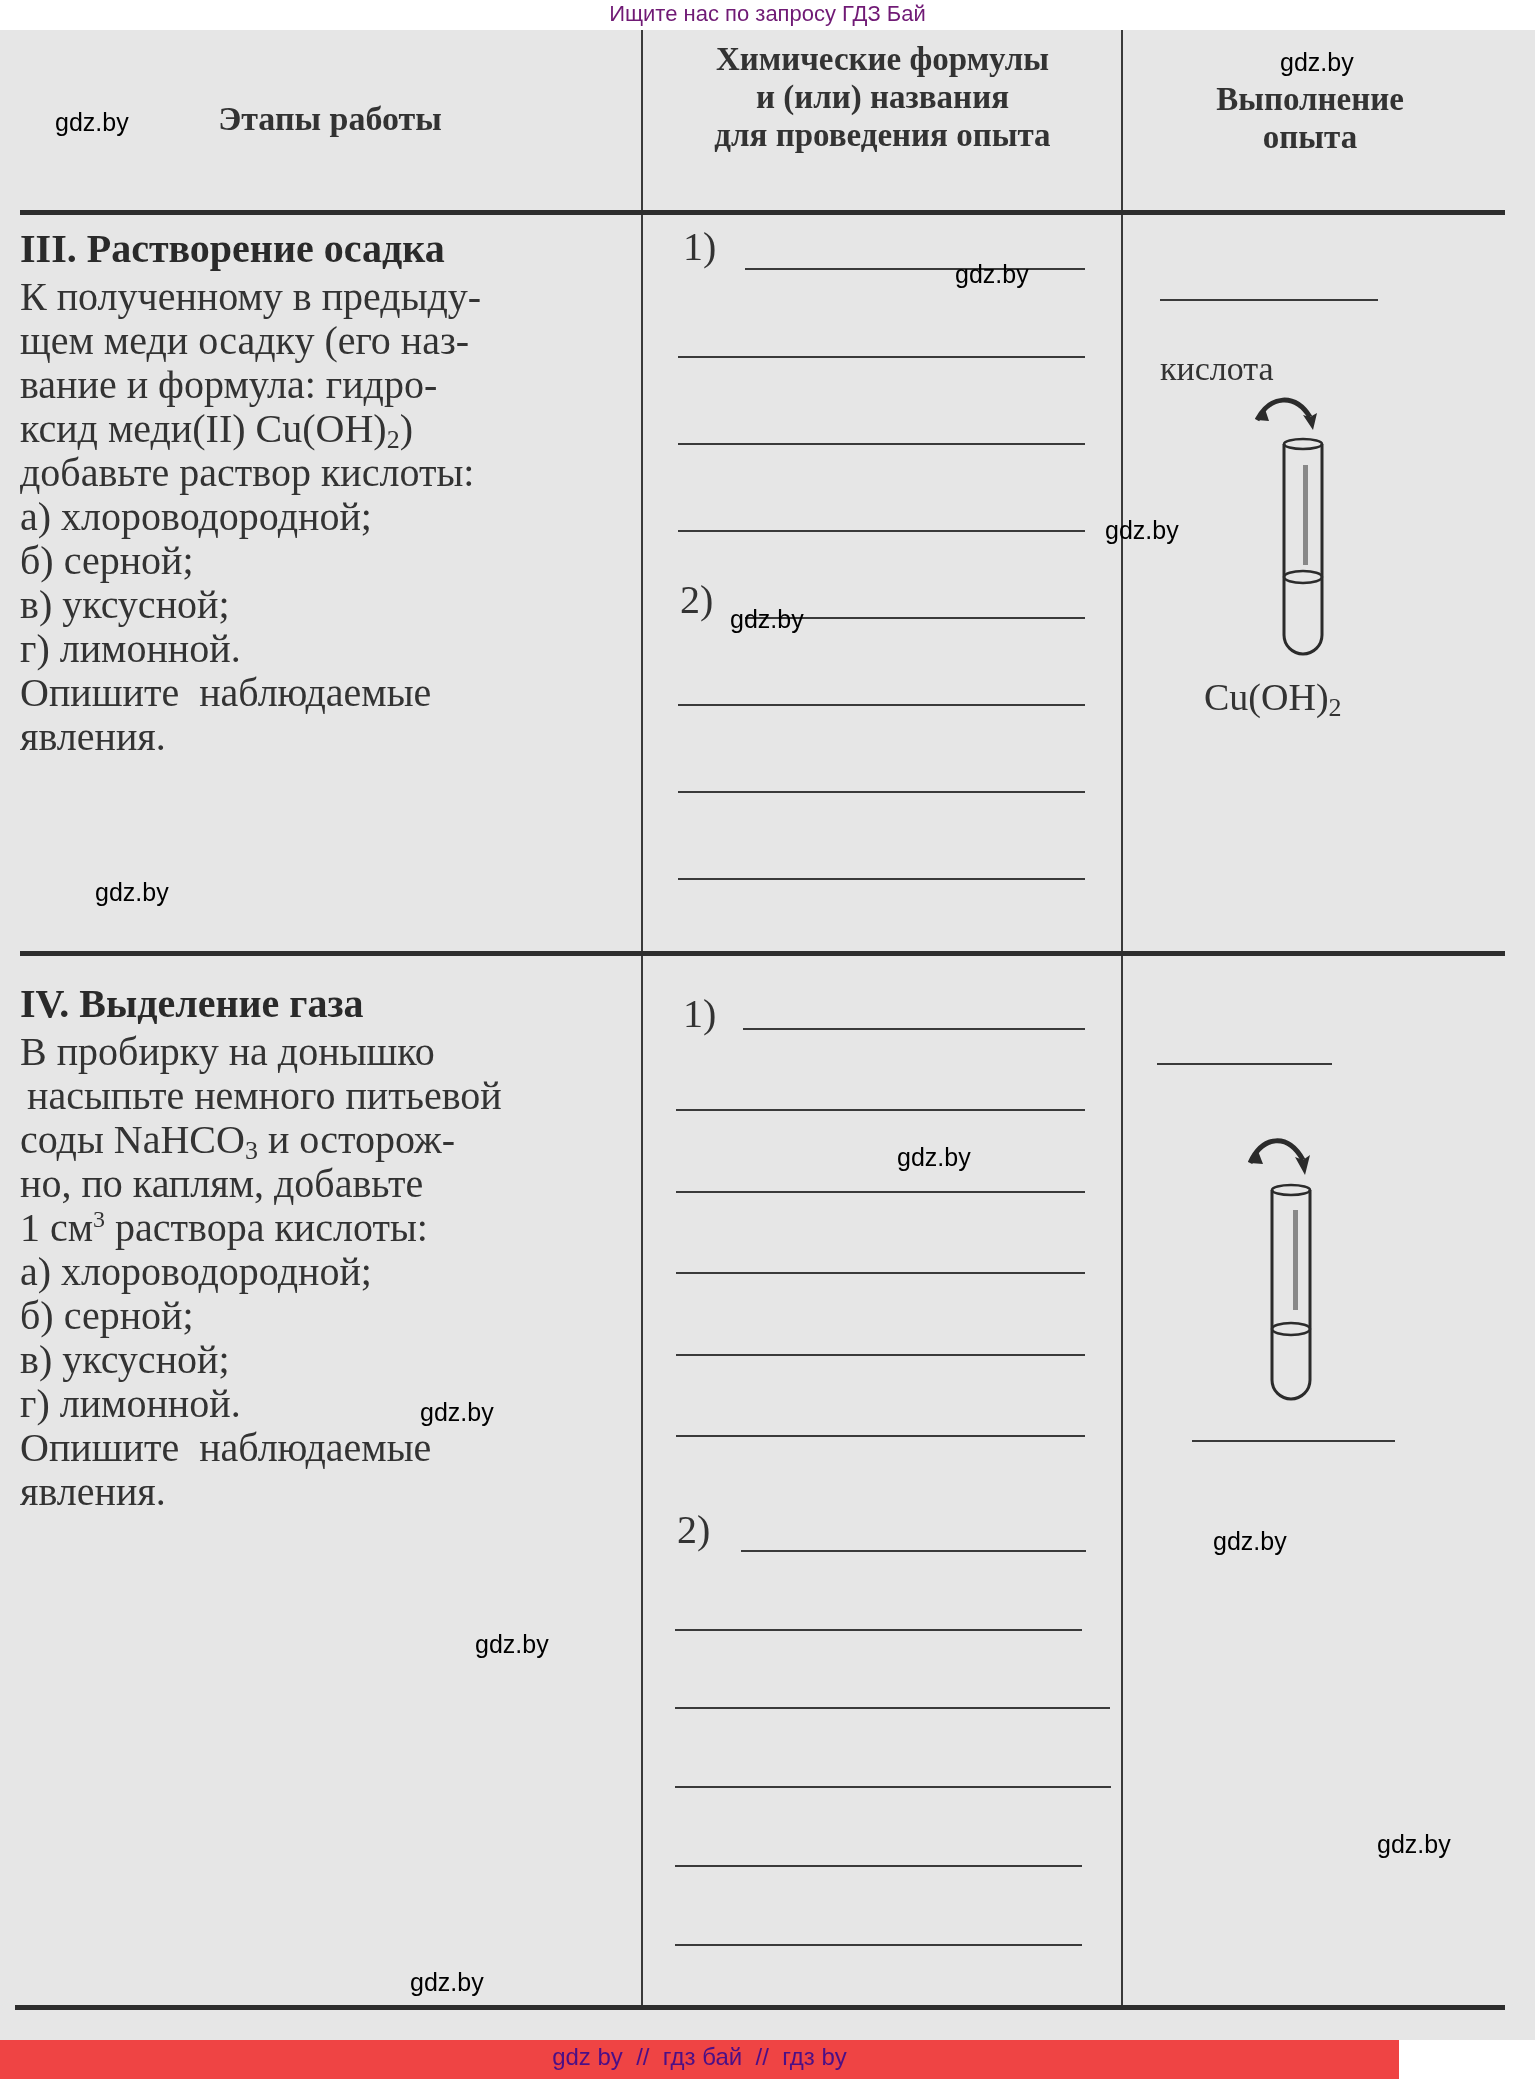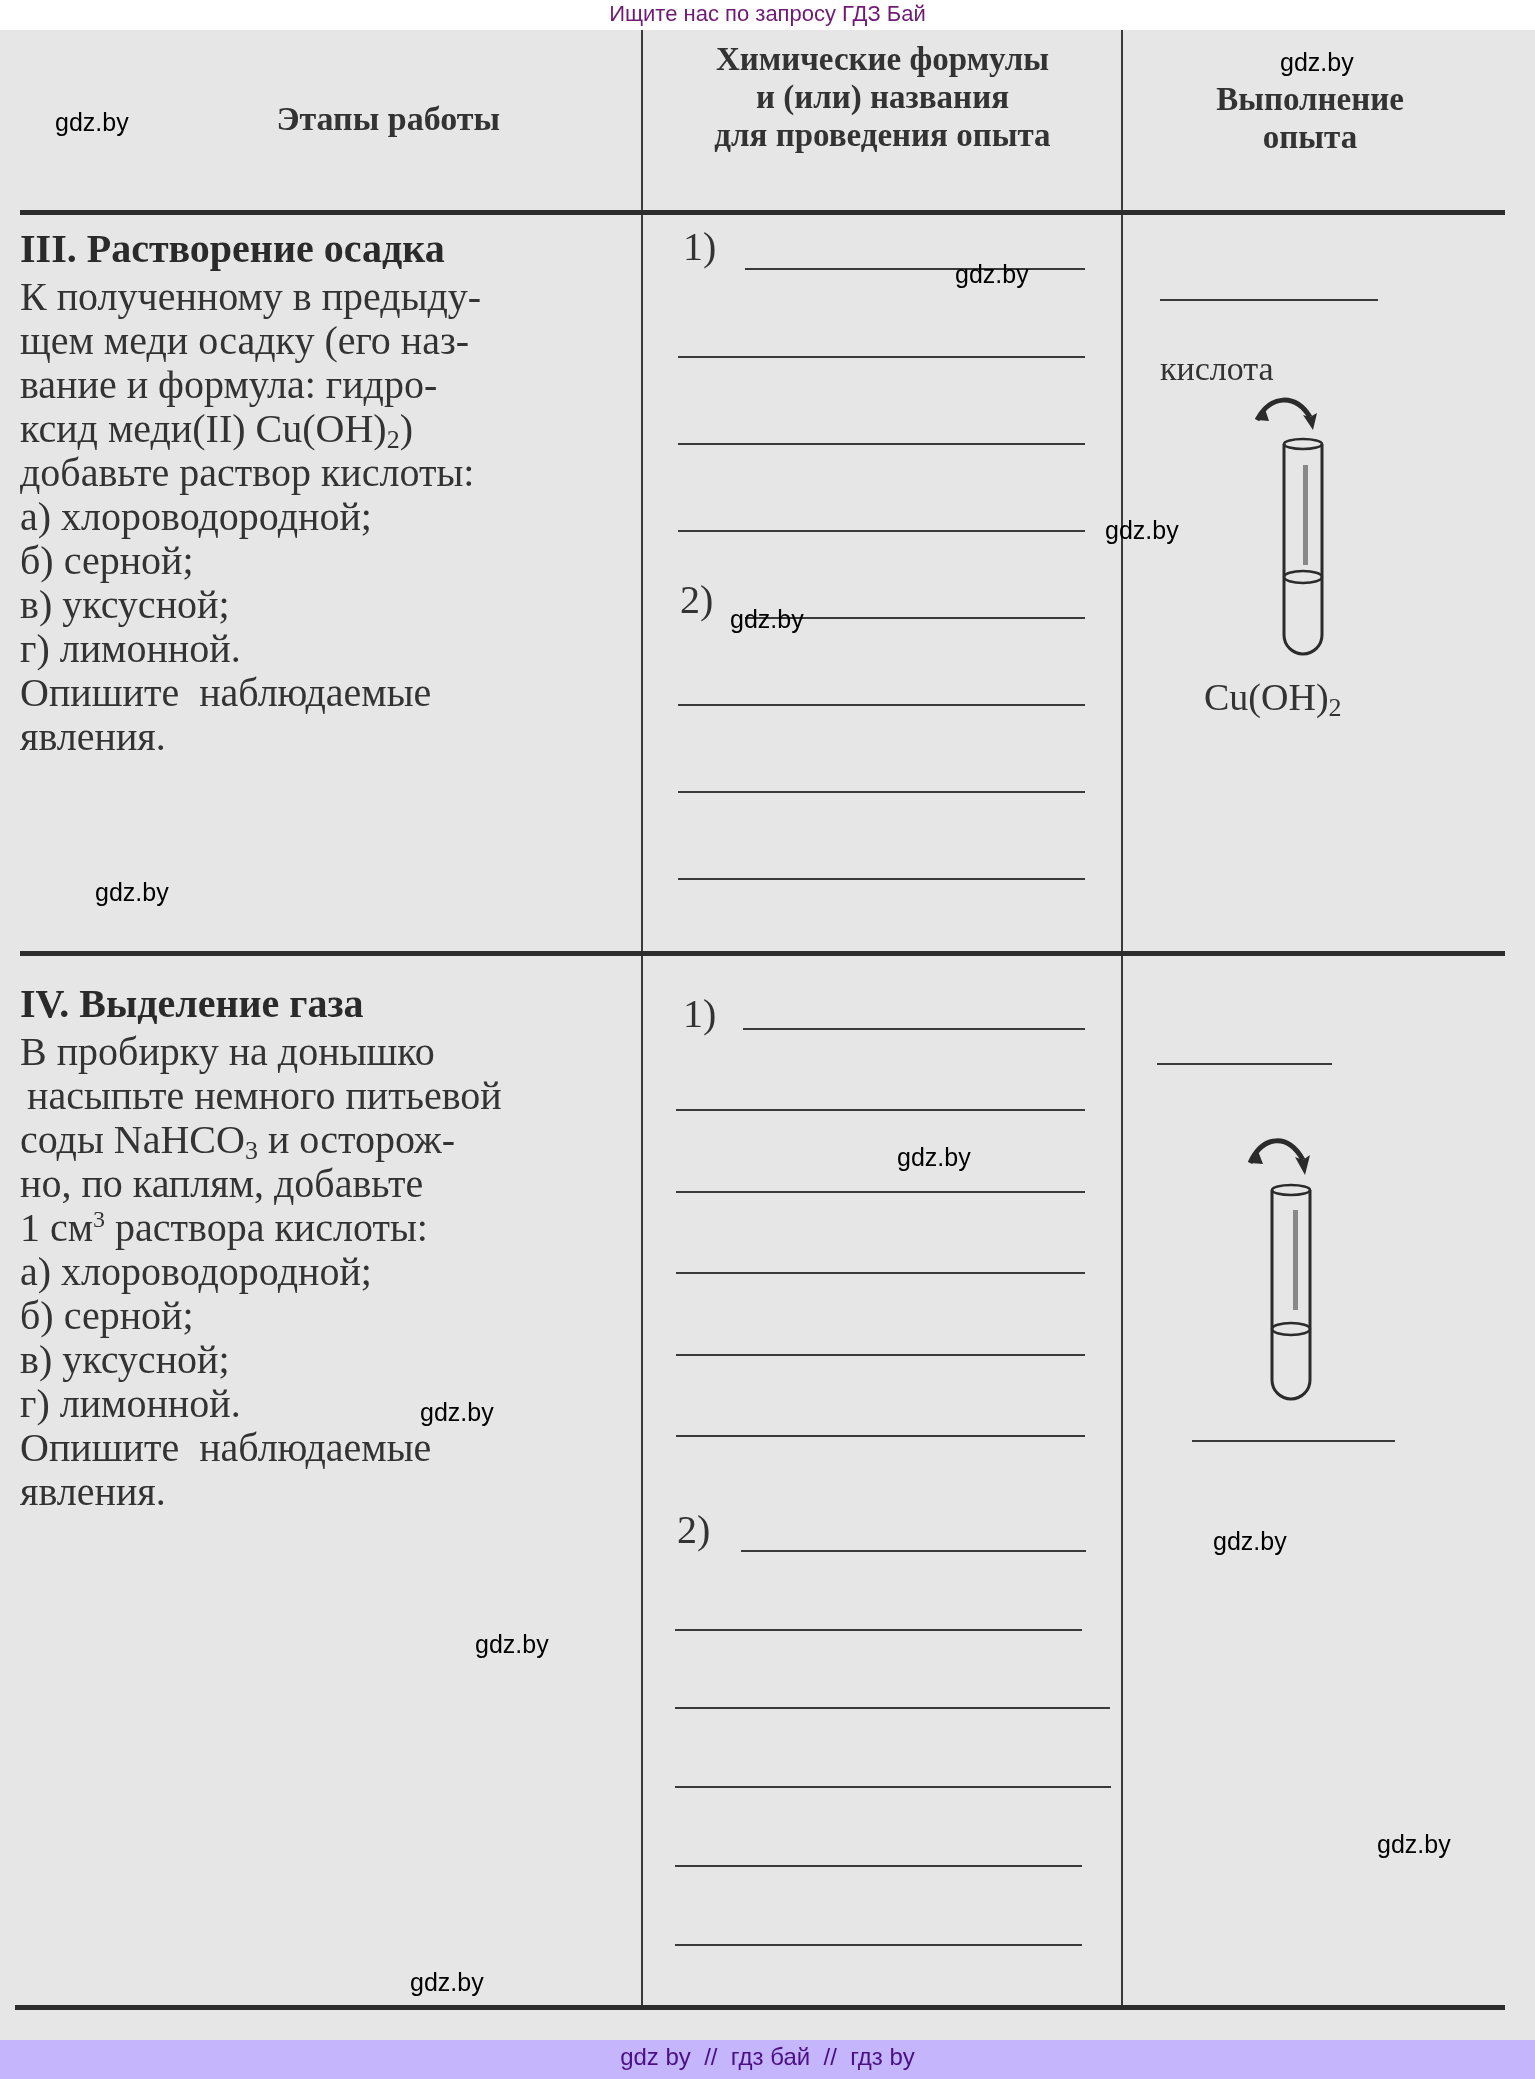--- a/index.html
+++ b/index.html
@@ -8,36 +8,36 @@
   .page { position:absolute; left:0; top:30px; width:1535px; height:2010px; background:#e6e6e6; }
   .abs { position:absolute; }
   .vline { position:absolute; width:2px; background:#3a3a3a; }
   .hthick { position:absolute; height:5px; background:#2d2d2d; }
   .hth { position:absolute; font-weight:bold; color:#333; font-size:33px; line-height:38px; text-align:center; }
   .section-title { position:absolute; font-weight:bold; color:#2a2a2a; font-size:40px; line-height:48px; white-space:nowrap; }
   .body-text { position:absolute; color:#333; font-size:40px; line-height:44px; white-space:pre; }
   .num { position:absolute; color:#333; font-size:40px; line-height:44px; }
   .ans { position:absolute; height:2px; background:#3a3a3a; }
   .wm { position:absolute; font-family:"Liberation Sans", sans-serif; color:#000; font-size:25px; line-height:28px; }
-  .footer { position:absolute; left:0; top:2040px; width:1535px; height:39px; text-align:center; font-family:"Liberation Sans", sans-serif; font-size:24px; line-height:34px; color:#4b0f86; background:#c4b5fd; white-space:pre; }
+  .footer { position:absolute; left:0; top:2040px; width:1399px; height:39px; text-align:center; font-family:"Liberation Sans", sans-serif; font-size:24px; line-height:34px; color:#4b0f86; background:#ef4444; white-space:pre; }
   sub { font-size:26px; vertical-align:-6px; line-height:0; }
   sup { font-size:24px; vertical-align:14px; line-height:0; }
   .label-serif { position:absolute; color:#333; font-size:34px; line-height:38px; }
 </style>
 </head>
 <body>
 
 <div class="banner">Ищите нас по запросу ГДЗ Бай</div>
 
 <div class="page">
 
   <div class="vline" style="left:641px; top:0; height:1975px;"></div>
   <div class="vline" style="left:1121px; top:0; height:1975px;"></div>
 
-  <div class="hth" style="left:160px; top:70px; width:340px; font-size:34px;text-align:right;">Этапы работы</div>
+  <div class="hth" style="left:160px; top:70px; width:340px; font-size:34px;">Этапы работы</div>
   <div class="hth" style="left:650px; top:10px; width:465px;">
     <div>Химические формулы</div>
     <div>и (или) названия</div>
     <div>для проведения опыта</div>
   </div>
   <div class="hth" style="left:1130px; top:50px; width:360px;">
     <div>Выполнение</div>
     <div>опыта</div>
   </div>
   <div class="hthick" style="left:20px; top:180px; width:1485px;"></div>

